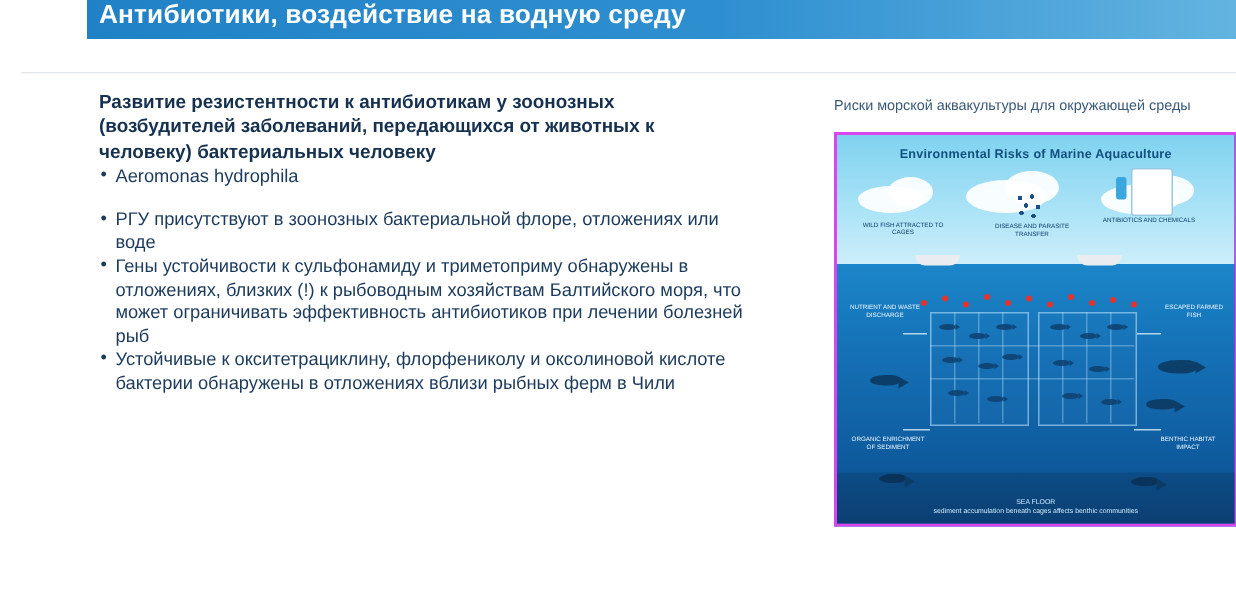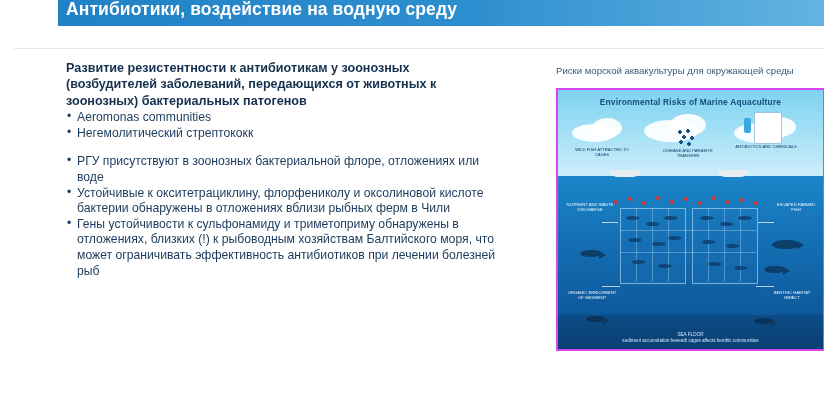--- a/index.html
+++ b/index.html
@@ -318,32 +318,31 @@
 
   <div class="left-band"></div>
 
   <div class="header-bar"></div>
   <div class="header-title">Антибиотики, воздействие на водную среду</div>
   <div class="header-divider"></div>
   <div class="side-rail"></div>
 
   <div class="text-col">
 
-    <div class="para-head">Развитие резистентности к антибиотикам у зоонозных (возбудителей заболеваний, передающихся от животных к зоонозных) бактериальных патогенов</div>
+    <div class="para-head">Развитие резистентности к антибиотикам у зоонозных (возбудителей заболеваний, передающихся от животных к человеку) бактериальных человеку</div>
     <ul class="bullets">
-      <li>Aeromonas communities</li>
-      <li>Негемолитический стрептококк</li>
+      <li>Aeromonas hydrophila</li>
     </ul>
 
     <div class="block-gap"></div>
 
     <ul class="bullets">
       <li>РГУ присутствуют в зоонозных бактериальной флоре, отложениях или воде</li>
+      <li>Гены устойчивости к сульфонамиду и триметоприму обнаружены в отложениях, близких (!) к рыбоводным хозяйствам Балтийского моря, что может ограничивать эффективность антибиотиков при лечении болезней рыб</li>
       <li>Устойчивые к окситетрациклину, флорфениколу и оксолиновой кислоте бактерии обнаружены в отложениях вблизи рыбных ферм в Чили</li>
-      <li>Гены устойчивости к сульфонамиду и триметоприму обнаружены в отложениях, близких (!) к рыбоводным хозяйствам Балтийского моря, что может ограничивать эффективность антибиотиков при лечении болезней рыб</li>
     </ul>
   </div>
 
   <div class="right-col">
     <div class="right-caption">Риски морской аквакультуры для окружающей среды</div>
 
     <div class="figure">
       <div class="fig-sky"></div>
       <div class="fig-water"></div>
       <div class="fig-seabed"></div>

